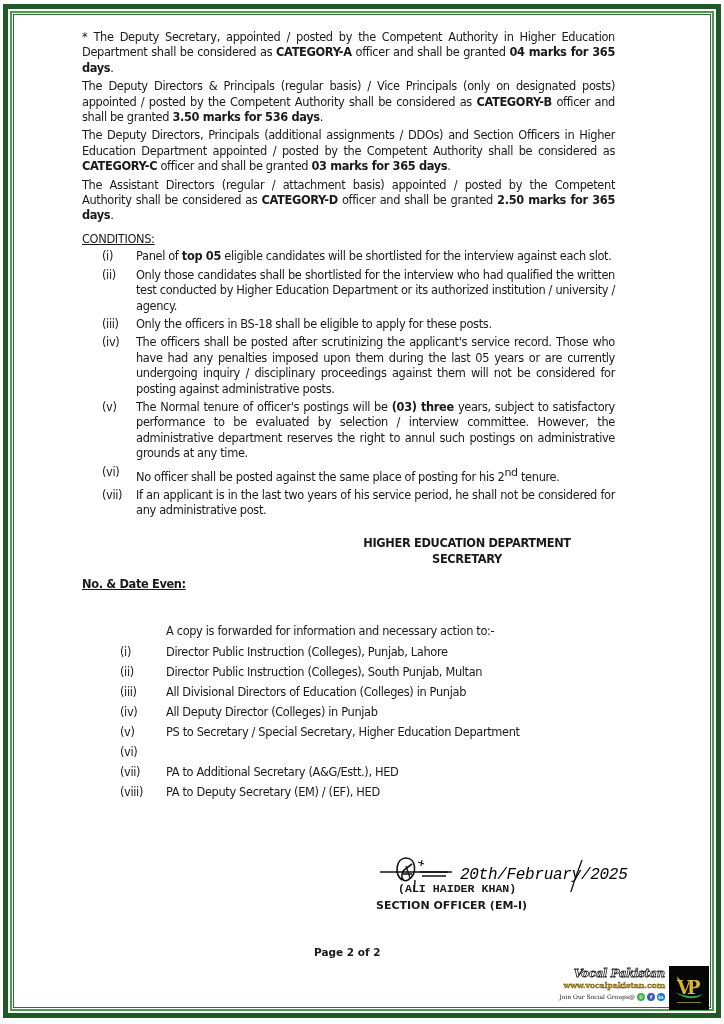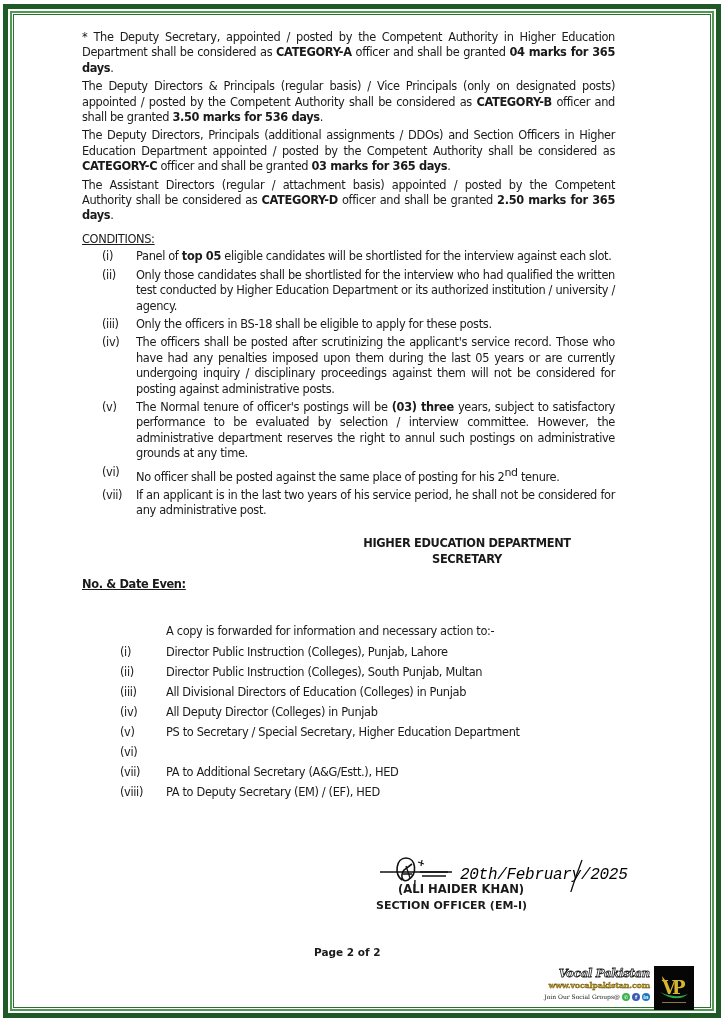--- a/index.html
+++ b/index.html
@@ -129,38 +129,39 @@
       font-size: 16px;
       letter-spacing: -0.3px;
       color: #000000;
     }
     .sig-name {
       position: absolute;
       left: 26px;
       top: 30px;
       font-weight: bold;
       font-size: 11.6px;
+      font-family: Liberation Mono, monospace;
     }
     .sig-title {
       position: absolute;
       left: 4px;
       top: 47px;
       font-weight: bold;
       font-size: 11px;
     }
     .page-num {
       position: absolute;
       left: 314px;
       top: 946px;
       font-weight: bold;
       font-size: 10.5px;
     }
     .watermark {
       position: absolute;
-      left: 536px;
+      left: 551px;
       top: 966px;
       width: 158px;
       height: 44px;
     }
     .wm-text {
       position: absolute;
       left: 0; top: 0;
       width: 114px;
       text-align: right;
     }

